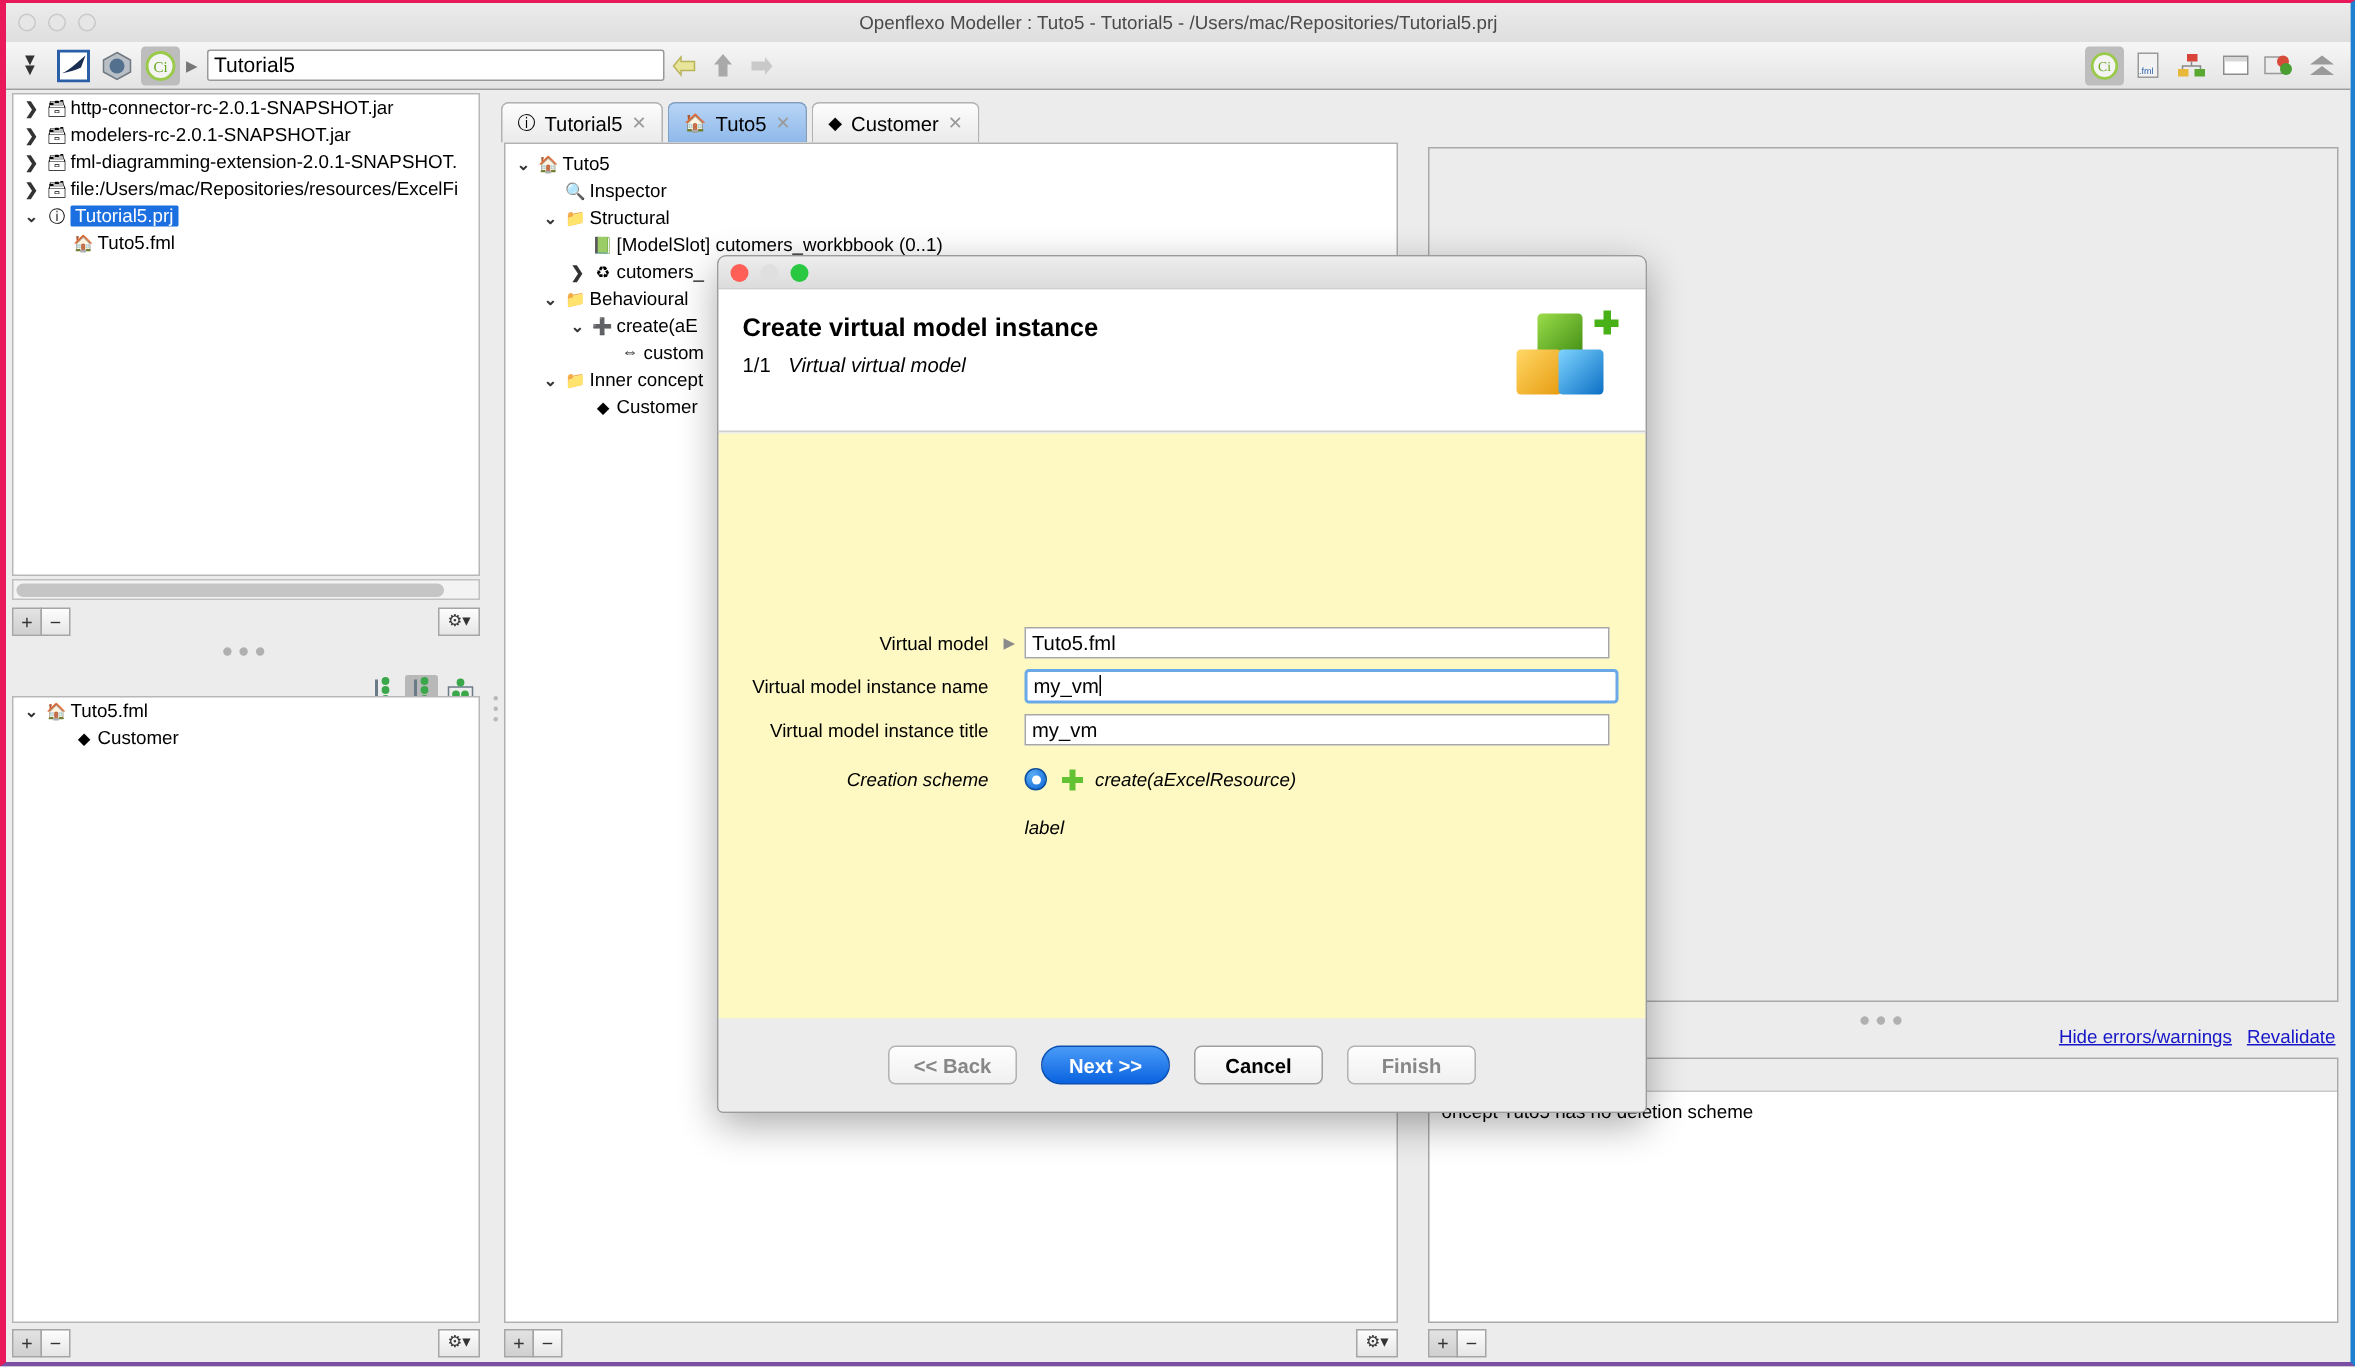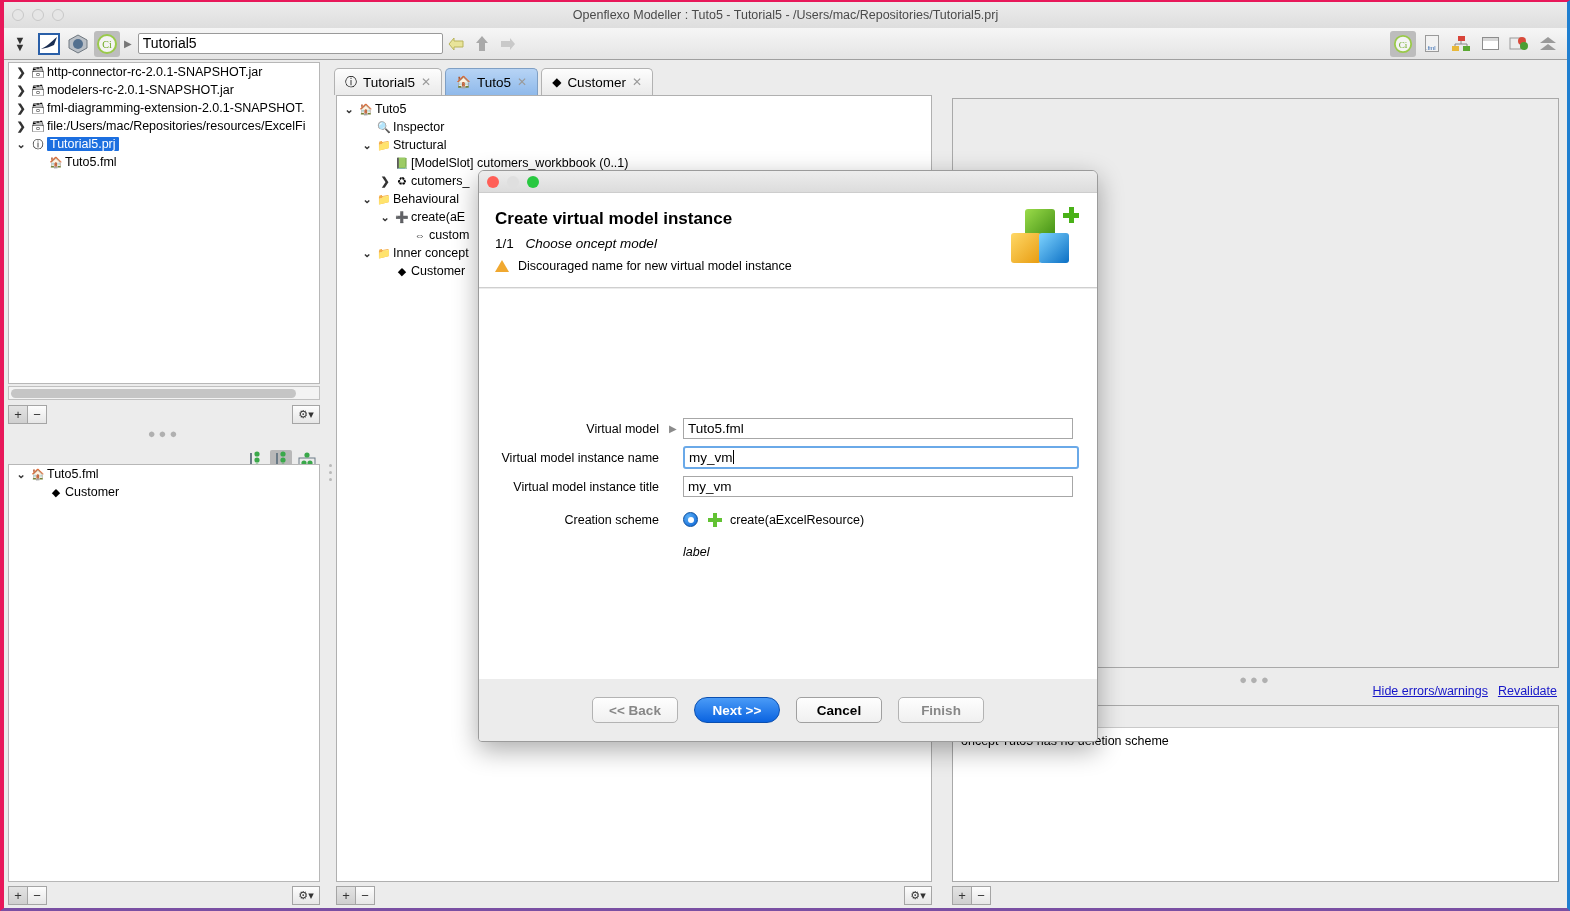--- a/index.html
+++ b/index.html
@@ -177,21 +177,21 @@
   .cubes { position: absolute; right: 18px; top: 14px; width: 68px; height: 60px; }
   .cube { position: absolute; width: 30px; height: 30px; border-radius: 3px; }
   .cube.g { left: 14px; top: 2px; background: linear-gradient(135deg,#9bdc4a,#3e8c12); }
   .cube.y { left: 0px; top: 26px; background: linear-gradient(135deg,#ffd866,#e79b10); }
   .cube.b { left: 28px; top: 26px; background: linear-gradient(135deg,#7fd4ff,#0b6fc4); }
   .plus-g { position: absolute; right: 0; top: 0; width: 16px; height: 16px; }
   .plus-g::before, .plus-g::after { content: ""; position: absolute; background: #49b118; }
   .plus-g::before { left: 6px; top: 0; width: 5px; height: 16px; }
   .plus-g::after { left: 0; top: 6px; width: 16px; height: 5px; }
   .dlg-body { position: absolute; left: 0; right: 0; top: 118px; bottom: 62px;
-              background: #ffffff; }
+              background: #fef9c3; }
   .form { position: absolute; left: 0; right: 0; top: 129px; }
   .frow { display: flex; align-items: center; margin-bottom: 7px; }
   .flabel { width: 190px; text-align: right; padding-right: 10px; font-size: 12.5px; color: #000; }
   .ftri { color: #8b8b8b; font-size: 10px; width: 14px; }
   .finput { height: 21px; background: #fff; border: 1px solid #a7a7a7;
             font-size: 13.5px; padding: 0 4px; line-height: 19px; color: #000; }
   .finput.w1 { width: 390px; }
   .finput.w2 { width: 396px; }
   .finput.focused { border: 2px solid #6aa9e8; border-radius: 3px; height: 23px;
                     line-height: 19px; background: #fff; }
@@ -508,25 +508,21 @@
         <span class="t-red"></span>
         <span class="t-yel"></span>
         <span class="t-grn"></span>
       </div>
     </div>
 
     <div class="dlg-head">
       <div class="dlg-title">Create virtual model instance</div>
       <div class="dlg-step">
         <span class="num">1/1</span>
-        <span class="it">Choose oncept model</span>
-      </div>
-      <div class="dlg-warn">
-        <span class="warn-tri"></span>
-        <span>Discouraged name for new virtual model instance</span>
+        <span class="it">Virtual virtual model</span>
       </div>
       <div class="cubes">
         <span class="cube g"></span>
         <span class="cube y"></span>
         <span class="cube b"></span>
         <span class="plus-g"></span>
       </div>
     </div>
 
     <div class="dlg-body">
@@ -539,21 +535,21 @@
           <div class="frow">
             <div class="flabel">Virtual model instance name</div>
             <span class="ftri"></span>
             <div class="finput w2 focused">my_vm<span class="caret"></span></div>
           </div>
           <div class="frow">
             <div class="flabel">Virtual model instance title</div>
             <span class="ftri"></span>
             <div class="finput w1">my_vm</div>
           </div>
-          <div class="frow" style="margin-top: 15px;">
+          <div class="frow" style="margin-top: 15px; font-style: italic;">
             <div class="flabel">Creation scheme</div>
             <span class="ftri"></span>
             <span class="radio"></span>
             <span class="plus-sm"></span>
             <span style="font-size: 12.5px;">create(aExcelResource)</span>
           </div>
           <div class="sublabel">label</div>
         </div>
     </div>
 

